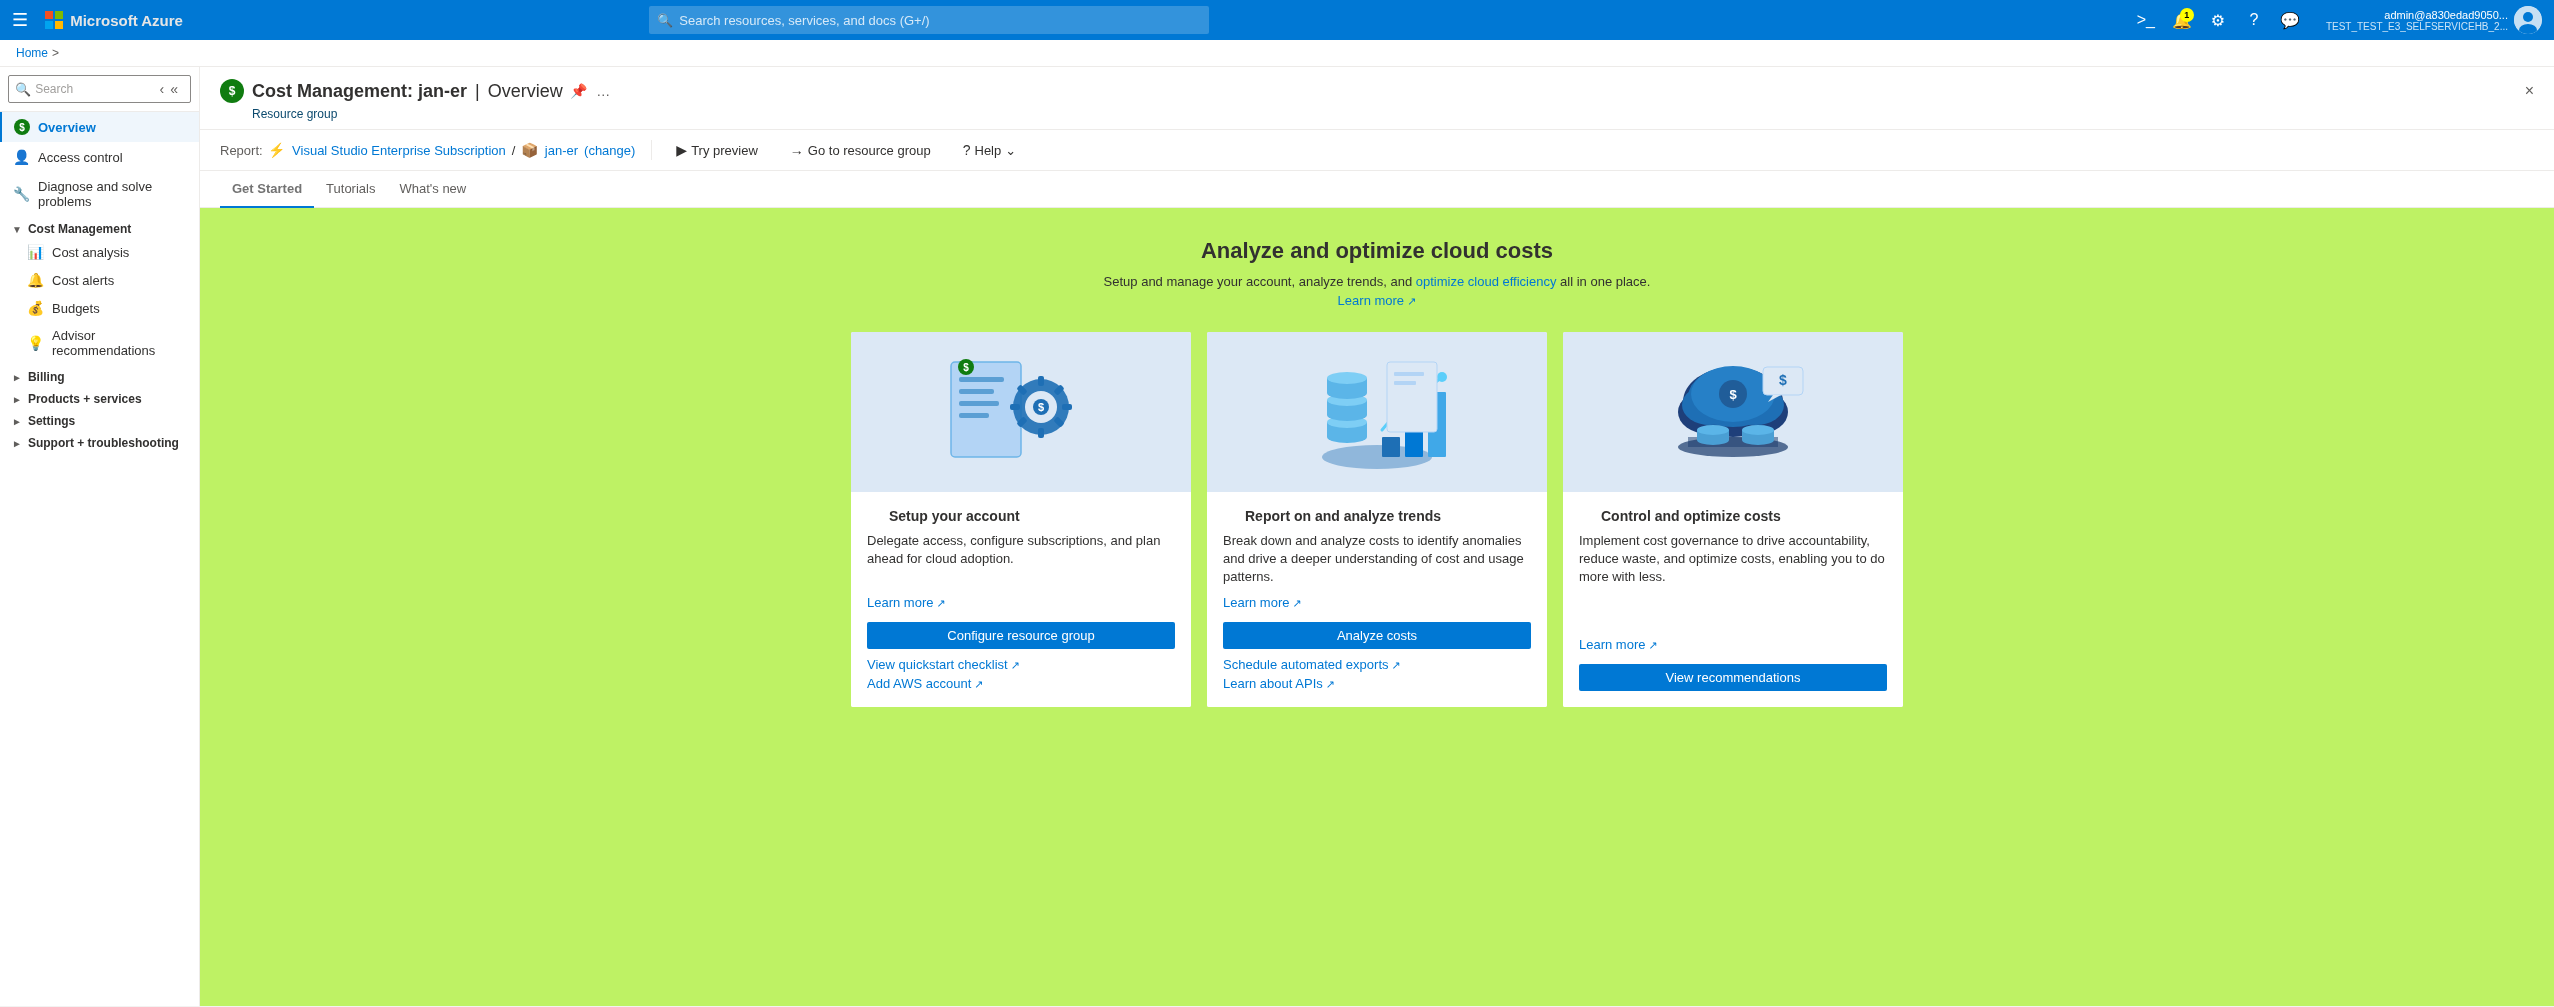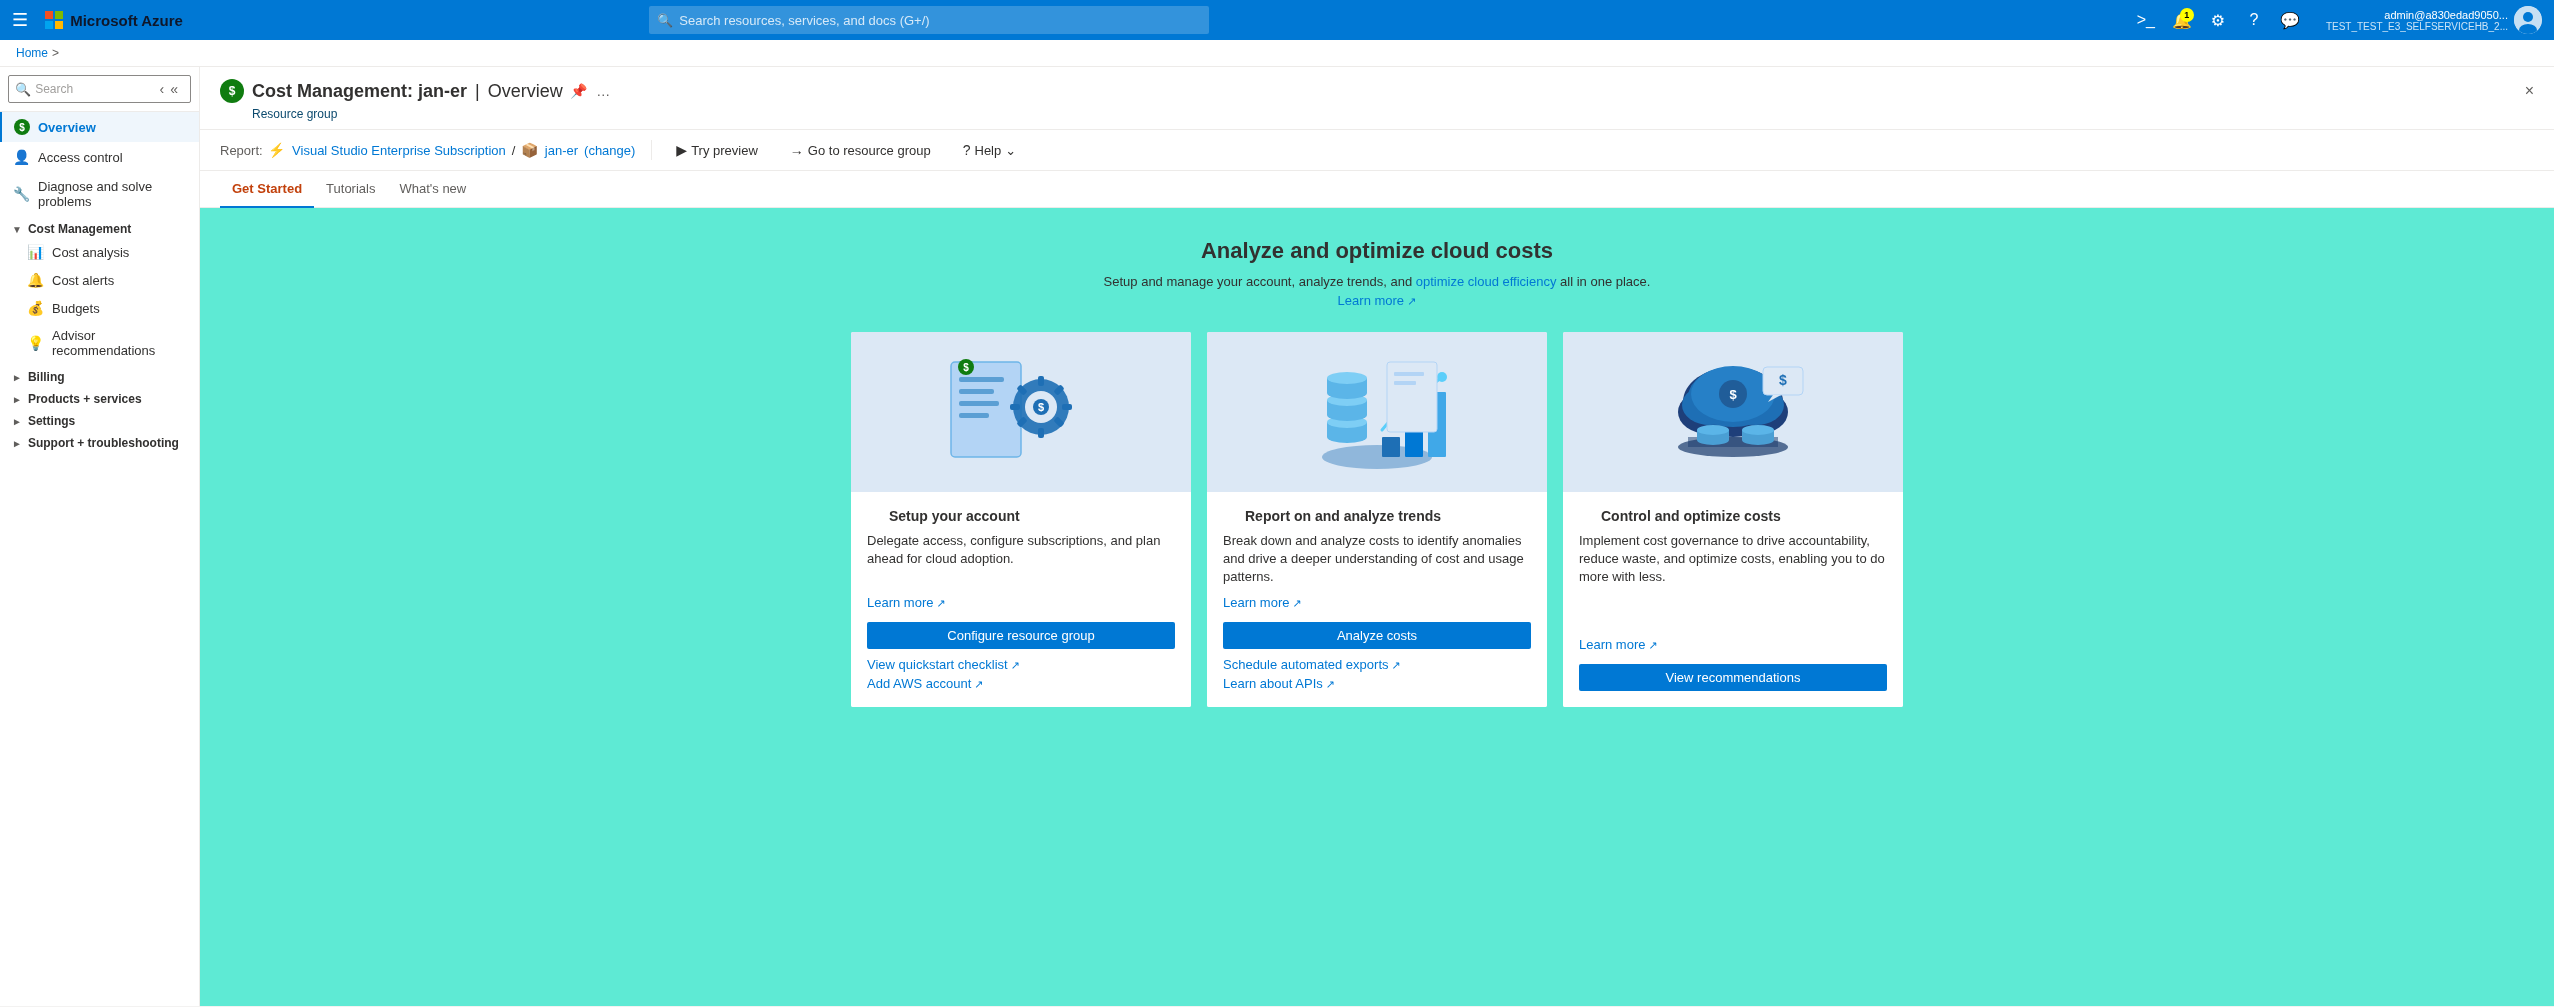--- a/index.html
+++ b/index.html
@@ -3,21 +3,21 @@
   <meta charset="utf-8">
   <style>
     * { box-sizing: border-box; margin: 0; padding: 0; }
     body { font-family: 'Segoe UI', Arial, sans-serif; font-size: 13px; color: #323130; background: #f3f2f1; overflow: hidden; }
 
     
     .top-nav {
       display: flex; align-items: center; background: #0078d4; height: 40px; padding: 0 12px; gap: 12px;
     }
     .top-nav-hamburger { color: white; font-size: 18px; cursor: pointer; margin-right: 4px; }
-    .top-nav-brand { display: flex; align-items: center; gap: 6px; color: #0f172a; font-size: 15px; font-weight: 600; white-space: nowrap; }
+    .top-nav-brand { display: flex; align-items: center; gap: 6px; color: #e5e5e5; font-size: 15px; font-weight: 600; white-space: nowrap; }
     .top-nav-brand-logo { width: 20px; height: 20px; }
     .top-nav-search { flex: 1; max-width: 560px; margin: 0 auto; position: relative; }
     .top-nav-search input {
       width: 100%; height: 28px; border-radius: 2px; border: none; padding: 0 8px 0 30px;
       font-size: 13px; background: rgba(255,255,255,0.2); color: white; outline: none;
     }
     .top-nav-search input::placeholder { color: rgba(255,255,255,0.8); }
     .top-nav-search-icon { position: absolute; left: 8px; top: 50%; transform: translateY(-50%); color: rgba(255,255,255,0.8); font-size: 13px; }
     .top-nav-icons { display: flex; align-items: center; gap: 4px; margin-left: auto; }
     .top-nav-icon { color: white; width: 32px; height: 32px; display: flex; align-items: center; justify-content: center; cursor: pointer; font-size: 16px; position: relative; }
@@ -69,24 +69,24 @@
     .toolbar-scope-icon { font-size: 14px; }
     .toolbar-scope-link { color: #0078d4; cursor: pointer; }
     .toolbar-scope-change { color: #0078d4; cursor: pointer; }
     .toolbar-btn { display: flex; align-items: center; gap: 4px; color: #323130; cursor: pointer; font-size: 13px; background: none; border: none; padding: 4px 8px; }
     .toolbar-btn-icon { font-size: 14px; }
     .toolbar-divider { width: 1px; height: 20px; background: #edebe9; }
 
     
     .tabs-bar { display: flex; padding: 0 20px; border-bottom: 1px solid #edebe9; background: white; }
     .tab { padding: 10px 12px; cursor: pointer; font-size: 13px; color: #605e5c; border-bottom: 2px solid transparent; margin-bottom: -1px; }
-    .tab.active { color: #c2410c; border-bottom-color: #0078d4; font-weight: 600; }
-
-    
-    .main-content { flex: 1; overflow-y: auto; padding: 30px 40px; background: #5eead4; }
+    .tab.active { color: #737373; border-bottom-color: #0078d4; font-weight: 600; }
+
+    
+    .main-content { flex: 1; overflow-y: auto; padding: 30px 40px; background: #bef264; }
     .hero-title { text-align: center; font-size: 22px; font-weight: 600; color: #323130; margin-bottom: 10px; }
     .hero-subtitle { text-align: center; font-size: 13px; color: #323130; margin-bottom: 4px; }
     .hero-subtitle .highlight { color: #0078d4; }
     .hero-learn-more { text-align: center; margin-bottom: 24px; }
     .hero-learn-more a { color: #0078d4; font-size: 13px; text-decoration: none; cursor: pointer; }
     .hero-learn-more a::after { content: ' ↗'; font-size: 11px; }
 
     .cards-row { display: flex; gap: 16px; justify-content: center; margin-bottom: 24px; }
     .card { flex: 1; max-width: 340px; background: #f5f5f5; border-radius: 2px; overflow: hidden; display: flex; flex-direction: column; }
     .card-image { height: 160px; background: #dce8f5; display: flex; align-items: center; justify-content: center; position: relative; overflow: hidden; }

